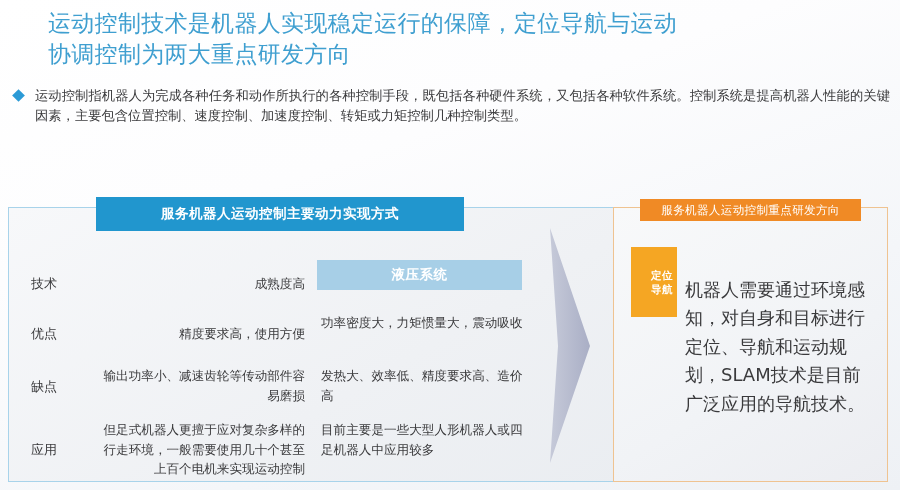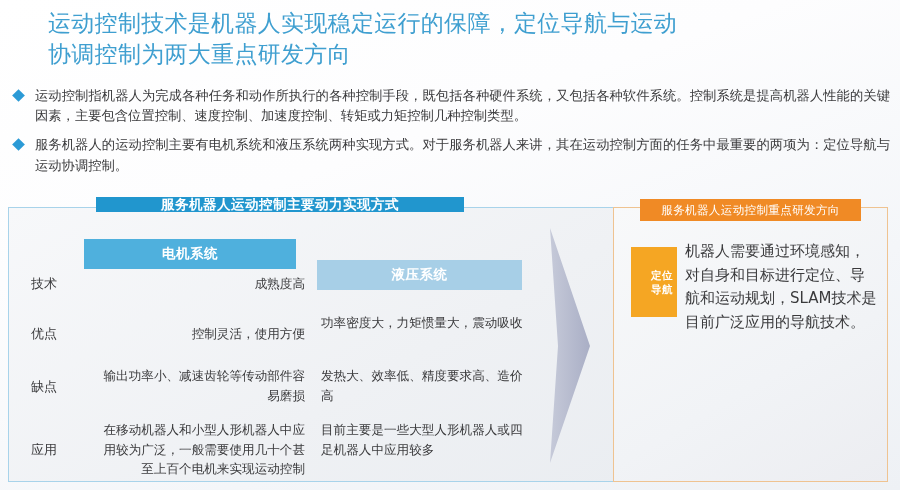--- a/index.html
+++ b/index.html
@@ -76,21 +76,21 @@
     height: 275px;
     border: 1.5px solid #a8d3ea;
     background: linear-gradient(150deg, #f7f8fa 0%, #eff1f4 60%, #eaedf1 100%);
     box-sizing: border-box;
   }
   #left-header {
     position: absolute;
     left: 96px;
     top: 197px;
     width: 368px;
-    height: 15px;
+    height: 34px;
     background: #2196ce;
     color: #ffffff;
     font-size: 13.5px;
     font-weight: bold;
     display: flex;
     align-items: center;
     justify-content: center;
     letter-spacing: 0.5px;
   }
   #col-head-a, #col-head-b {
@@ -190,76 +190,72 @@
     letter-spacing: 0.4px;
     padding-left: 16px;
   }
   #rtag-1 { top: 247px; height: 70px; background: #f5a623; }
   #rtag-2 { top: 345px; height: 110px; background: #f5c71e; }
   .rtext {
     position: absolute;
     left: 685px;
     width: 193px;
     color: #3a3a3c;
-    font-size: 15px;
+    font-size: 18px;
     line-height: 1.58;
     white-space: pre-line;
+    margin-top: 36px;
   }
   #rtext-1 { top: 240px; }
   #rtext-2 { top: 343px; }
 </style>
 </head>
 <body>
 
 <div id="slide">
 
   <div id="title">运动控制技术是机器人实现稳定运行的保障，定位导航与运动
 协调控制为两大重点研发方向</div>
 
   <div id="bullets">
     <div class="bullet-row">
       <span class="bullet-mark"></span>
       <span class="bullet-text">运动控制指机器人为完成各种任务和动作所执行的各种控制手段，既包括各种硬件系统，又包括各种软件系统。控制系统是提高机器人性能的关键因素，主要包含位置控制、速度控制、加速度控制、转矩或力矩控制几种控制类型。</span>
     </div>
-    <div class="bullet-row">
-      <span class="bullet-mark"></span>
-      <span class="bullet-text">服务机器人的运动控制主要有电机系统和液压系统两种实现方式。对于服务机器人来讲，其在运动控制方面的任务中最重要的两项为：定位导航与运动协调控制。</span>
-    </div>
   </div>
 
   <div id="left-panel">
 
     <div class="trow" style="top:66px;">
       <div class="tlabel">技术</div>
       <div class="tcell a">成熟度高</div>
       <div class="tcell b">系统复杂性高，定制设计比较多</div>
     </div>
 
     <div class="trow" style="top:105px;">
       <div class="tlabel" style="top:11px;">优点</div>
-      <div class="tcell a" style="top:11px;">控制灵活，使用方便</div>
+      <div class="tcell a" style="top:11px;">精度要求高，使用方便</div>
       <div class="tcell b">功率密度大，力矩惯量大，震动吸收</div>
     </div>
 
     <div class="trow" style="top:158px;">
       <div class="tlabel" style="top:11px;">缺点</div>
       <div class="tcell a">输出功率小、减速齿轮等传动部件容易磨损</div>
       <div class="tcell b">发热大、效率低、精度要求高、造价高</div>
     </div>
 
     <div class="trow" style="top:212px;">
       <div class="tlabel" style="top:20px;">应用</div>
-      <div class="tcell a">在移动机器人和小型人形机器人中应用较为广泛，一般需要使用几十个甚至上百个电机来实现运动控制</div>
+      <div class="tcell a">但足式机器人更擅于应对复杂多样的行走环境，一般需要使用几十个甚至上百个电机来实现运动控制</div>
       <div class="tcell b">目前主要是一些大型人形机器人或四足机器人中应用较多</div>
     </div>
 
   </div>
 
   <div id="left-header">服务机器人运动控制主要动力实现方式</div>
-  <div id="col-head-a">电机系统</div>
   <div id="col-head-b">液压系统</div>
 
   <svg id="arrow" viewBox="0 0 44 235">
     <defs>
       <linearGradient id="arrGrad" x1="0" y1="0" x2="1" y2="0">
         <stop offset="0%" stop-color="#c6cad9"></stop>
         <stop offset="100%" stop-color="#a9aec5"></stop>
       </linearGradient>
     </defs>
     <polygon points="2,0 42,118 2,235 10,118" fill="url(#arrGrad)"></polygon>

